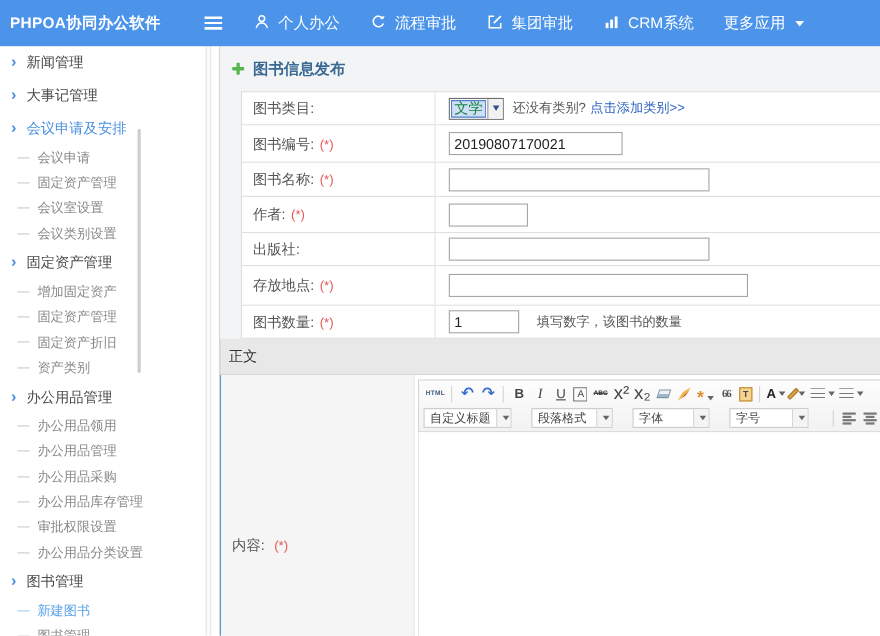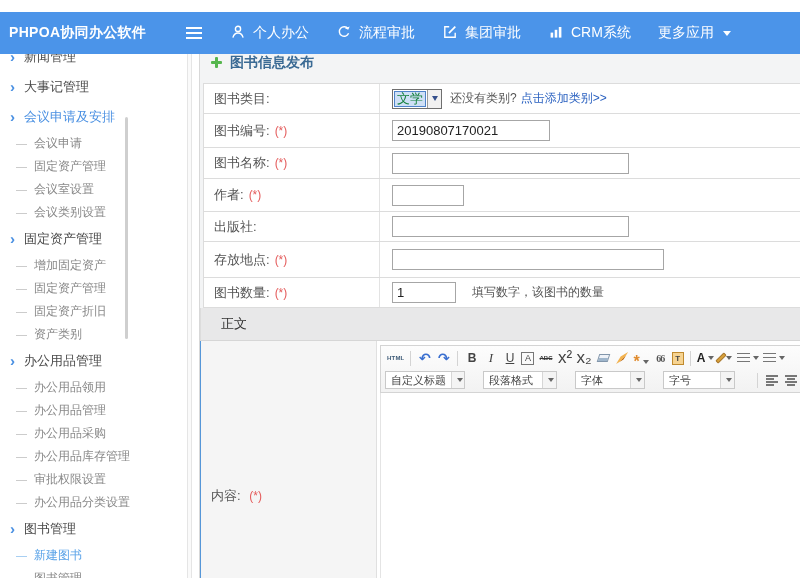--- a/index.html
+++ b/index.html
@@ -1,20 +1,20 @@
 <!DOCTYPE html>
 <html><head>
 <meta charset="utf-8">
 <style>
   *{box-sizing:border-box;margin:0;padding:0}
   html,body{width:800px;height:578px;overflow:hidden}
   body{position:relative;background:#fff;font-family:"Liberation Sans","DejaVu Sans",sans-serif;-webkit-font-smoothing:antialiased}
 
   
-  .header{position:absolute;top:12px;left:0;width:800px;height:42px;background:#4b94e9;display:flex;align-items:center;color:#fff;z-index:5}
+  .header{position:absolute;top:0;left:0;width:800px;height:42px;background:#4b94e9;display:flex;align-items:center;color:#fff;z-index:5}
   .logo{width:170px;padding-left:9px;font-size:14px;font-weight:bold;letter-spacing:.3px;white-space:nowrap}
   .hamburger{width:16px;height:12px;margin-left:16px;background:repeating-linear-gradient(to bottom,#fff 0 2px,transparent 2px 5px);cursor:pointer}
   .nav{display:flex;align-items:center;margin-left:28px}
   .nav-item{display:flex;align-items:center;margin-right:27px;font-size:14px;cursor:pointer;white-space:nowrap}
   .nav-item svg{margin-right:7px;flex:none}
   .caret-down{margin-left:9px;width:0;height:0;border-left:4px solid transparent;border-right:4px solid transparent;border-top:5px solid #fff}
 
   
   .sidebar{position:absolute;top:42px;left:0;width:200px;height:536px;background:#fff;border-right:1px solid #d8d8d8;overflow:hidden}
   .side-track{position:absolute;top:0;left:187px;width:5px;height:100%;background:#fafafa;border-left:1px solid #e5e5e5;border-right:1px solid #e5e5e5}
@@ -27,21 +27,21 @@
   .side-sub.active{color:#58a2e8}
   .side-sub.active .dash{color:#90c1ee}
 
   
   .main{position:absolute;top:42px;left:200px;width:600px;height:536px;background:#f3f4f5}
   .page-title{display:flex;align-items:center;height:41px;padding-left:11px;font-size:14px;font-weight:bold;color:#3a6a94}
   .plus-icon{position:relative;width:11px;height:11px;margin-right:8px}
   .plus-icon::before{content:"";position:absolute;left:4px;top:0;width:3px;height:11px;background:#56b64e;border-radius:1px}
   .plus-icon::after{content:"";position:absolute;left:0;top:4px;width:11px;height:3px;background:#56b64e;border-radius:1px}
 
-  .form-table{margin-left:3px;border-top:1px solid #dcdcdc}
+  .form-table{margin-left:19px;border-top:1px solid #dcdcdc}
   .form-row{display:flex;align-items:center;background:#fff;border-bottom:1px solid #dcdcdc;border-left:1px solid #dcdcdc}
   .form-row:nth-child(1){height:30px}
   .form-row:nth-child(2){height:34px}
   .form-row:nth-child(3){height:31px}
   .form-row:nth-child(4){height:33px}
   .form-row:nth-child(5){height:30px}
   .form-row:nth-child(6){height:36px}
   .form-row:nth-child(7){height:30px}
   .f-label{width:176px;flex:none;align-self:stretch;display:flex;align-items:center;padding-left:10px;font-size:13px;color:#555;border-right:1px solid #e3e3e3;white-space:nowrap}
   .req{color:#e45b5b;margin-left:5px;font-size:12px}
@@ -49,21 +49,21 @@
   .frm-input{height:21px;border:1px solid #a6a6a6;background:#fff;font-size:13px;padding:0 4px;color:#222;font-family:inherit}
   .hint{margin-left:16px;font-size:12px;color:#555;white-space:nowrap}
 
   .cat-select{display:flex;align-items:stretch;height:20px;border:1px solid #6f6f6f;background:#fff;cursor:pointer}
   .cat-select .sel-text{display:flex;align-items:center;margin:1px;padding:0 3px;font-size:13px;color:#15803d;background:#cfe0f6;box-shadow:inset 0 0 0 1px #4f83c9}
   .cat-select .sel-arrow{width:14px;display:flex;align-items:center;justify-content:center;border-left:1px solid #9a9a9a;background:#f1f1f1}
   .cat-select .sel-arrow i{width:0;height:0;border-left:3px solid transparent;border-right:3px solid transparent;border-top:5px solid #35508d}
   .question{margin-left:8px;font-size:12px;color:#555;white-space:nowrap}
   .add-link{margin-left:4px;font-size:12px;color:#2a61c0;text-decoration:none;cursor:pointer;white-space:nowrap}
 
-  .body-bar{height:33px;display:flex;align-items:center;padding-left:20px;background:#e8e8e9;border-bottom:1px solid #d6d6d6;border-left:1px solid #dcdcdc;font-size:13px;color:#333}
+  .body-bar{height:33px;display:flex;align-items:center;padding-left:7px;background:#e8e8e9;border-bottom:1px solid #d6d6d6;border-left:1px solid #dcdcdc;font-size:13px;color:#333}
   .content-row{display:flex;align-items:stretch;height:238px;background:#fff;border-left:1px solid #5596d8}
   .content-label{width:176px;flex:none;background:#f5f5f5;border-right:1px solid #e0e0e0;padding:146px 0 0 10px;font-size:13px;color:#555;white-space:nowrap}
   .editor-cell{flex:1;position:relative;background:#fff}
 
   
   .editor{position:absolute;left:3px;top:4px;width:556px}
   .ed-toolbar{border:1px solid #d4d4d4;background:linear-gradient(#fdfdfd,#f2f2f2);padding:1px 4px}
   .ed-row{display:flex;align-items:center;height:22px}
   .ed-content{width:556px;height:195px;border:1px solid #e4e4e4;border-top:none;background:#fff;cursor:text}
   .tbi{display:flex;align-items:center;justify-content:center;min-width:15px;height:18px;margin:0 2px;color:#444;font-size:11px;cursor:pointer;flex:none}

